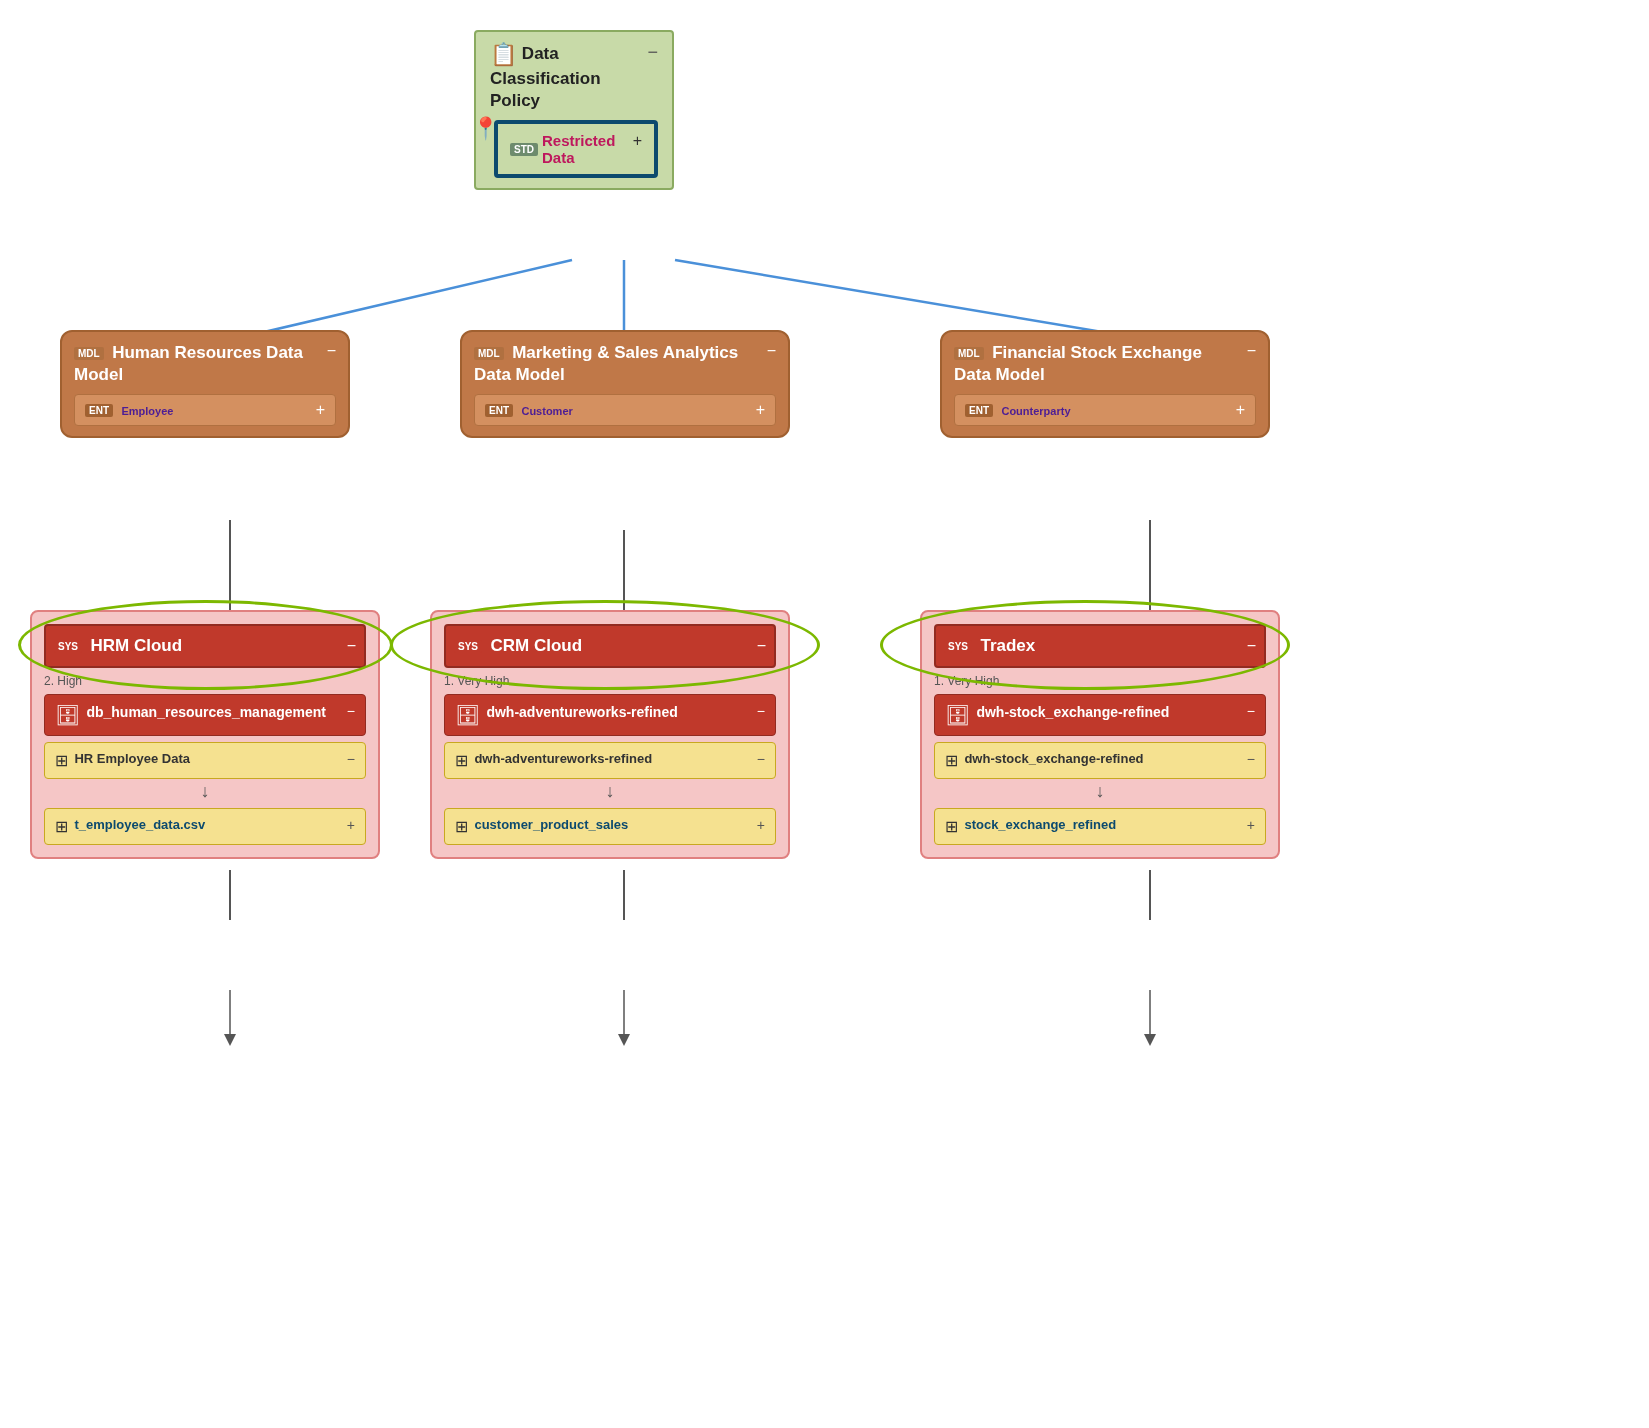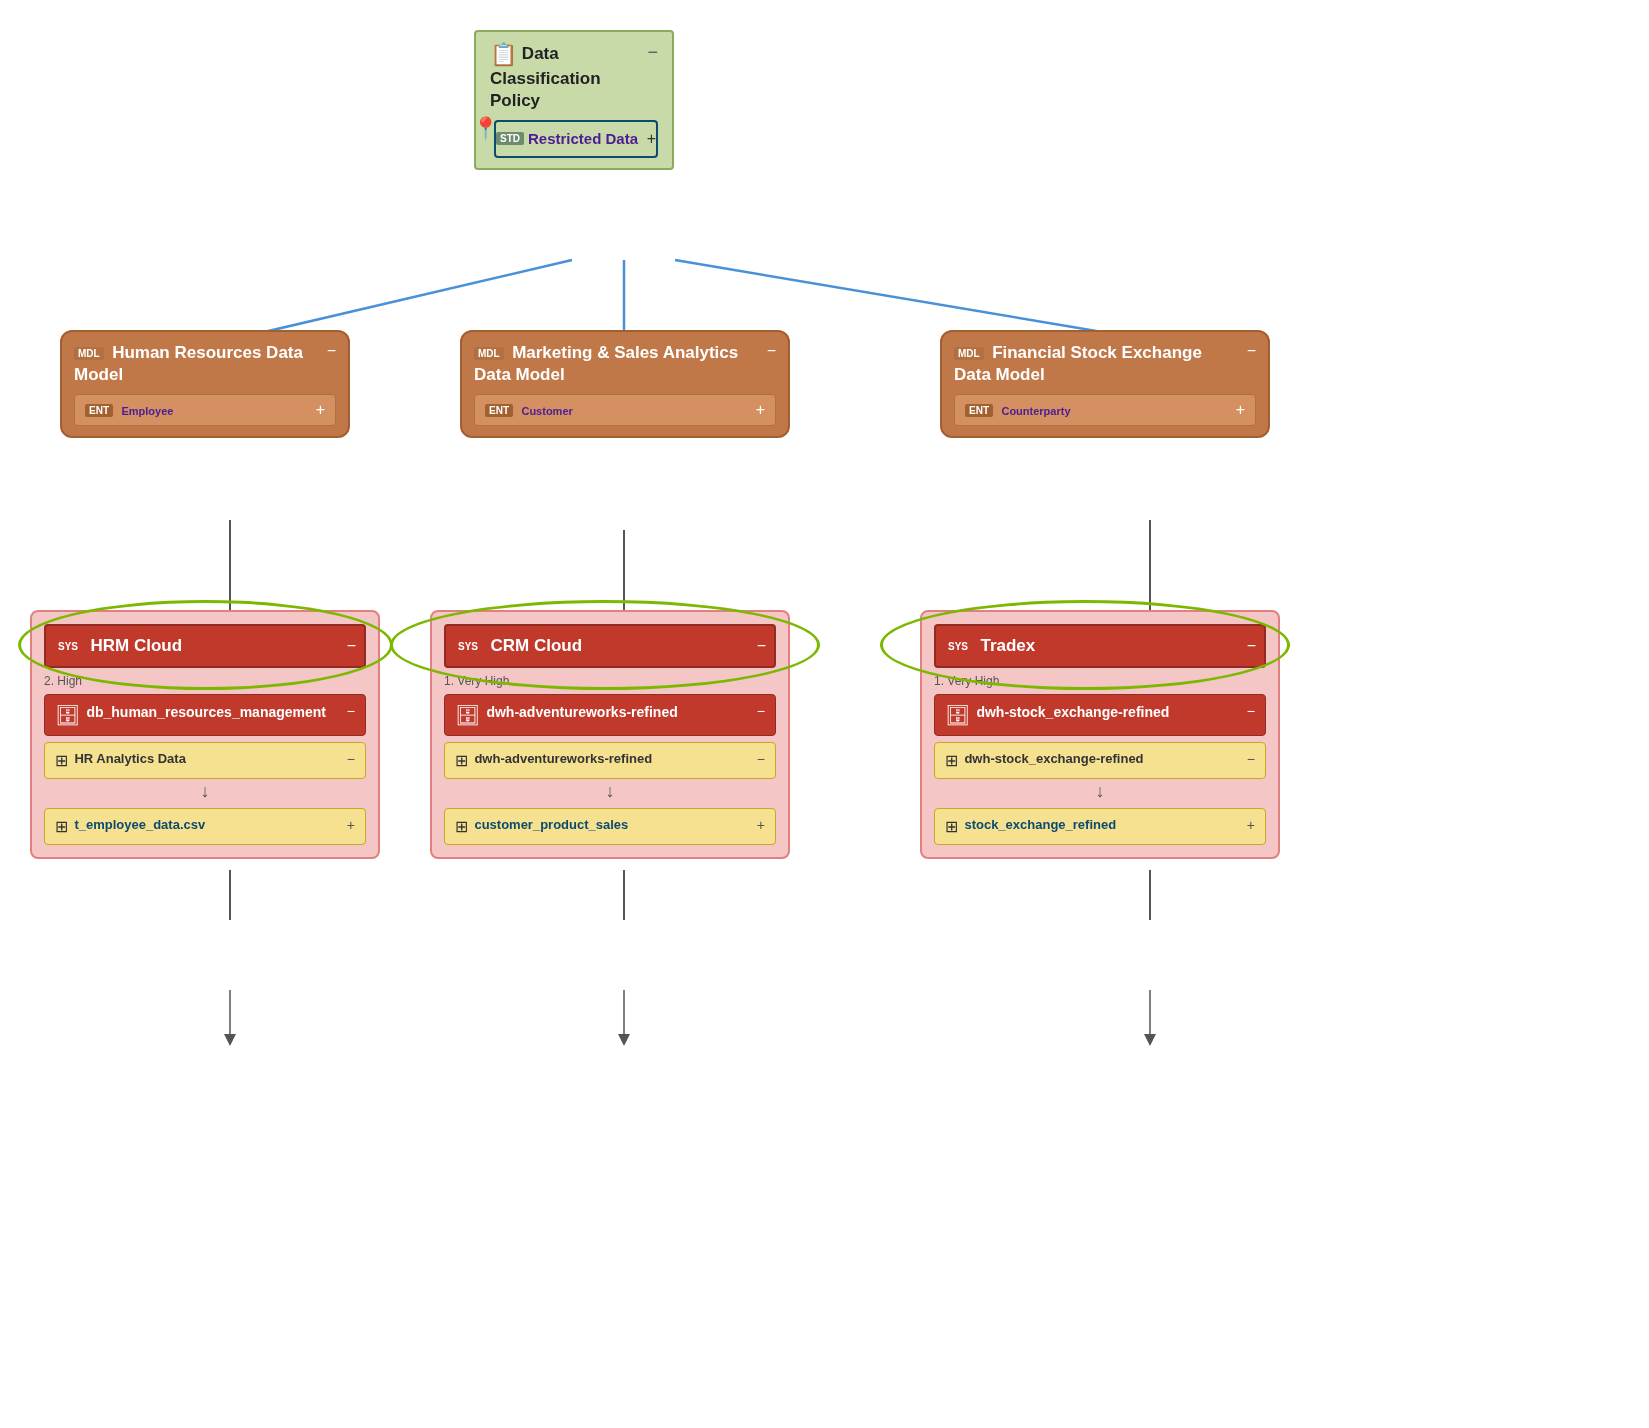--- a/index.html
+++ b/index.html
@@ -75,32 +75,32 @@
     .node-root .minus-btn {
       float: right;
       font-size: 16px;
       color: #555;
       cursor: pointer;
     }
 
     
     .node-std {
       background: #c8daa8;
-      border: 2px solid #0c4a6e;
-      border-radius: 4px;
-      padding: 8px 0;
+      border: 4px solid #0c4a6e;
+      border-radius: 4px;
+      padding: 8px 12px;
       margin-top: 8px;
       display: flex;
       align-items: flex-start;
       justify-content: space-between;
     }
     .node-std .std-label {
       font-size: 15px;
       font-weight: bold;
-      color: #4c1d95;
+      color: #be185d;
     }
 
     
     .node-mdl {
       background: #c07848;
       border: 2px solid #a06030;
       border-radius: 12px;
       padding: 10px 12px;
     }
     .node-mdl .node-header {
@@ -352,21 +352,21 @@
       <div class="priority-label">2. High</div>
 
       <div class="node-db">
         <span class="db-icon">🗄</span>
         <span class="db-title">db_human_resources_management</span>
         <span class="minus-btn" style="font-size:14px; color:#fff;">−</span>
       </div>
 
       <div class="node-schema">
         <span class="schema-icon">⊞</span>
-        <span class="schema-title">HR Analytics Data</span>
+        <span class="schema-title">HR Employee Data</span>
         <span class="minus-btn">−</span>
       </div>
 
       <div style="text-align:center; color:#555; font-size:18px; margin:2px 0;">↓</div>
 
       <div class="node-table">
         <span class="table-icon">⊞</span>
         <span class="table-title">t_employee_data.csv</span>
         <span style="font-size:14px; color:#555; cursor:pointer;">+</span>
       </div>

